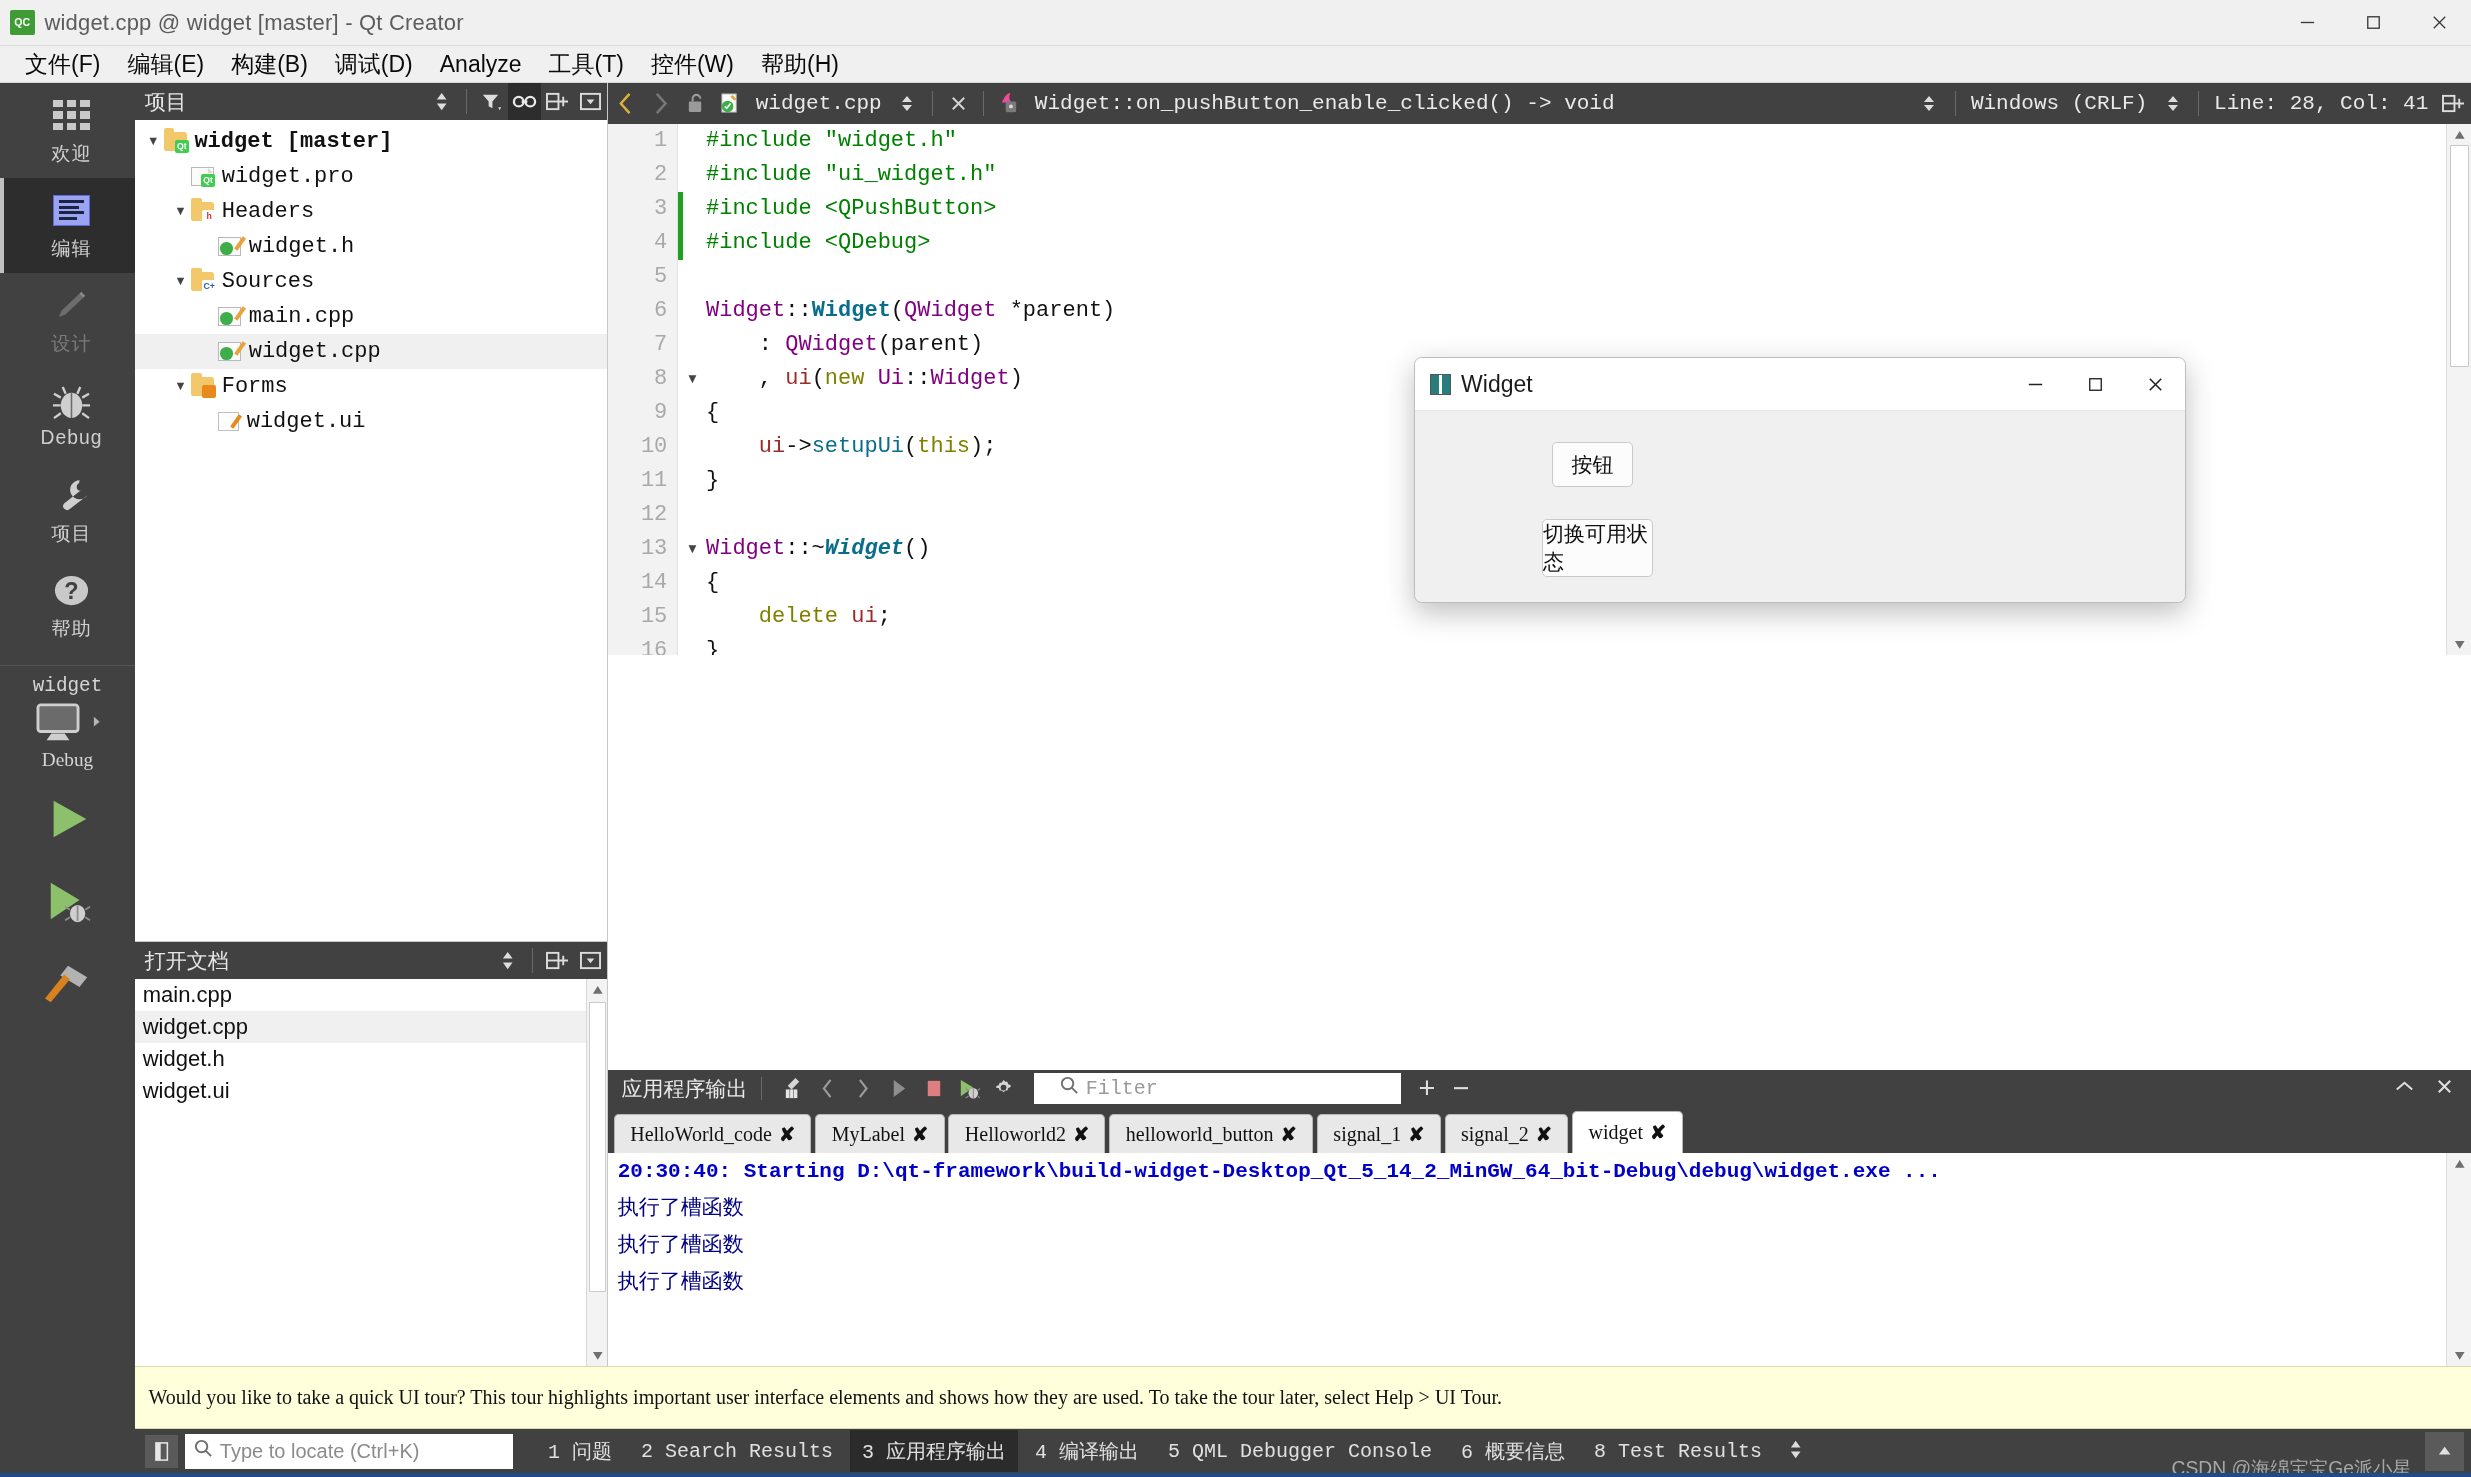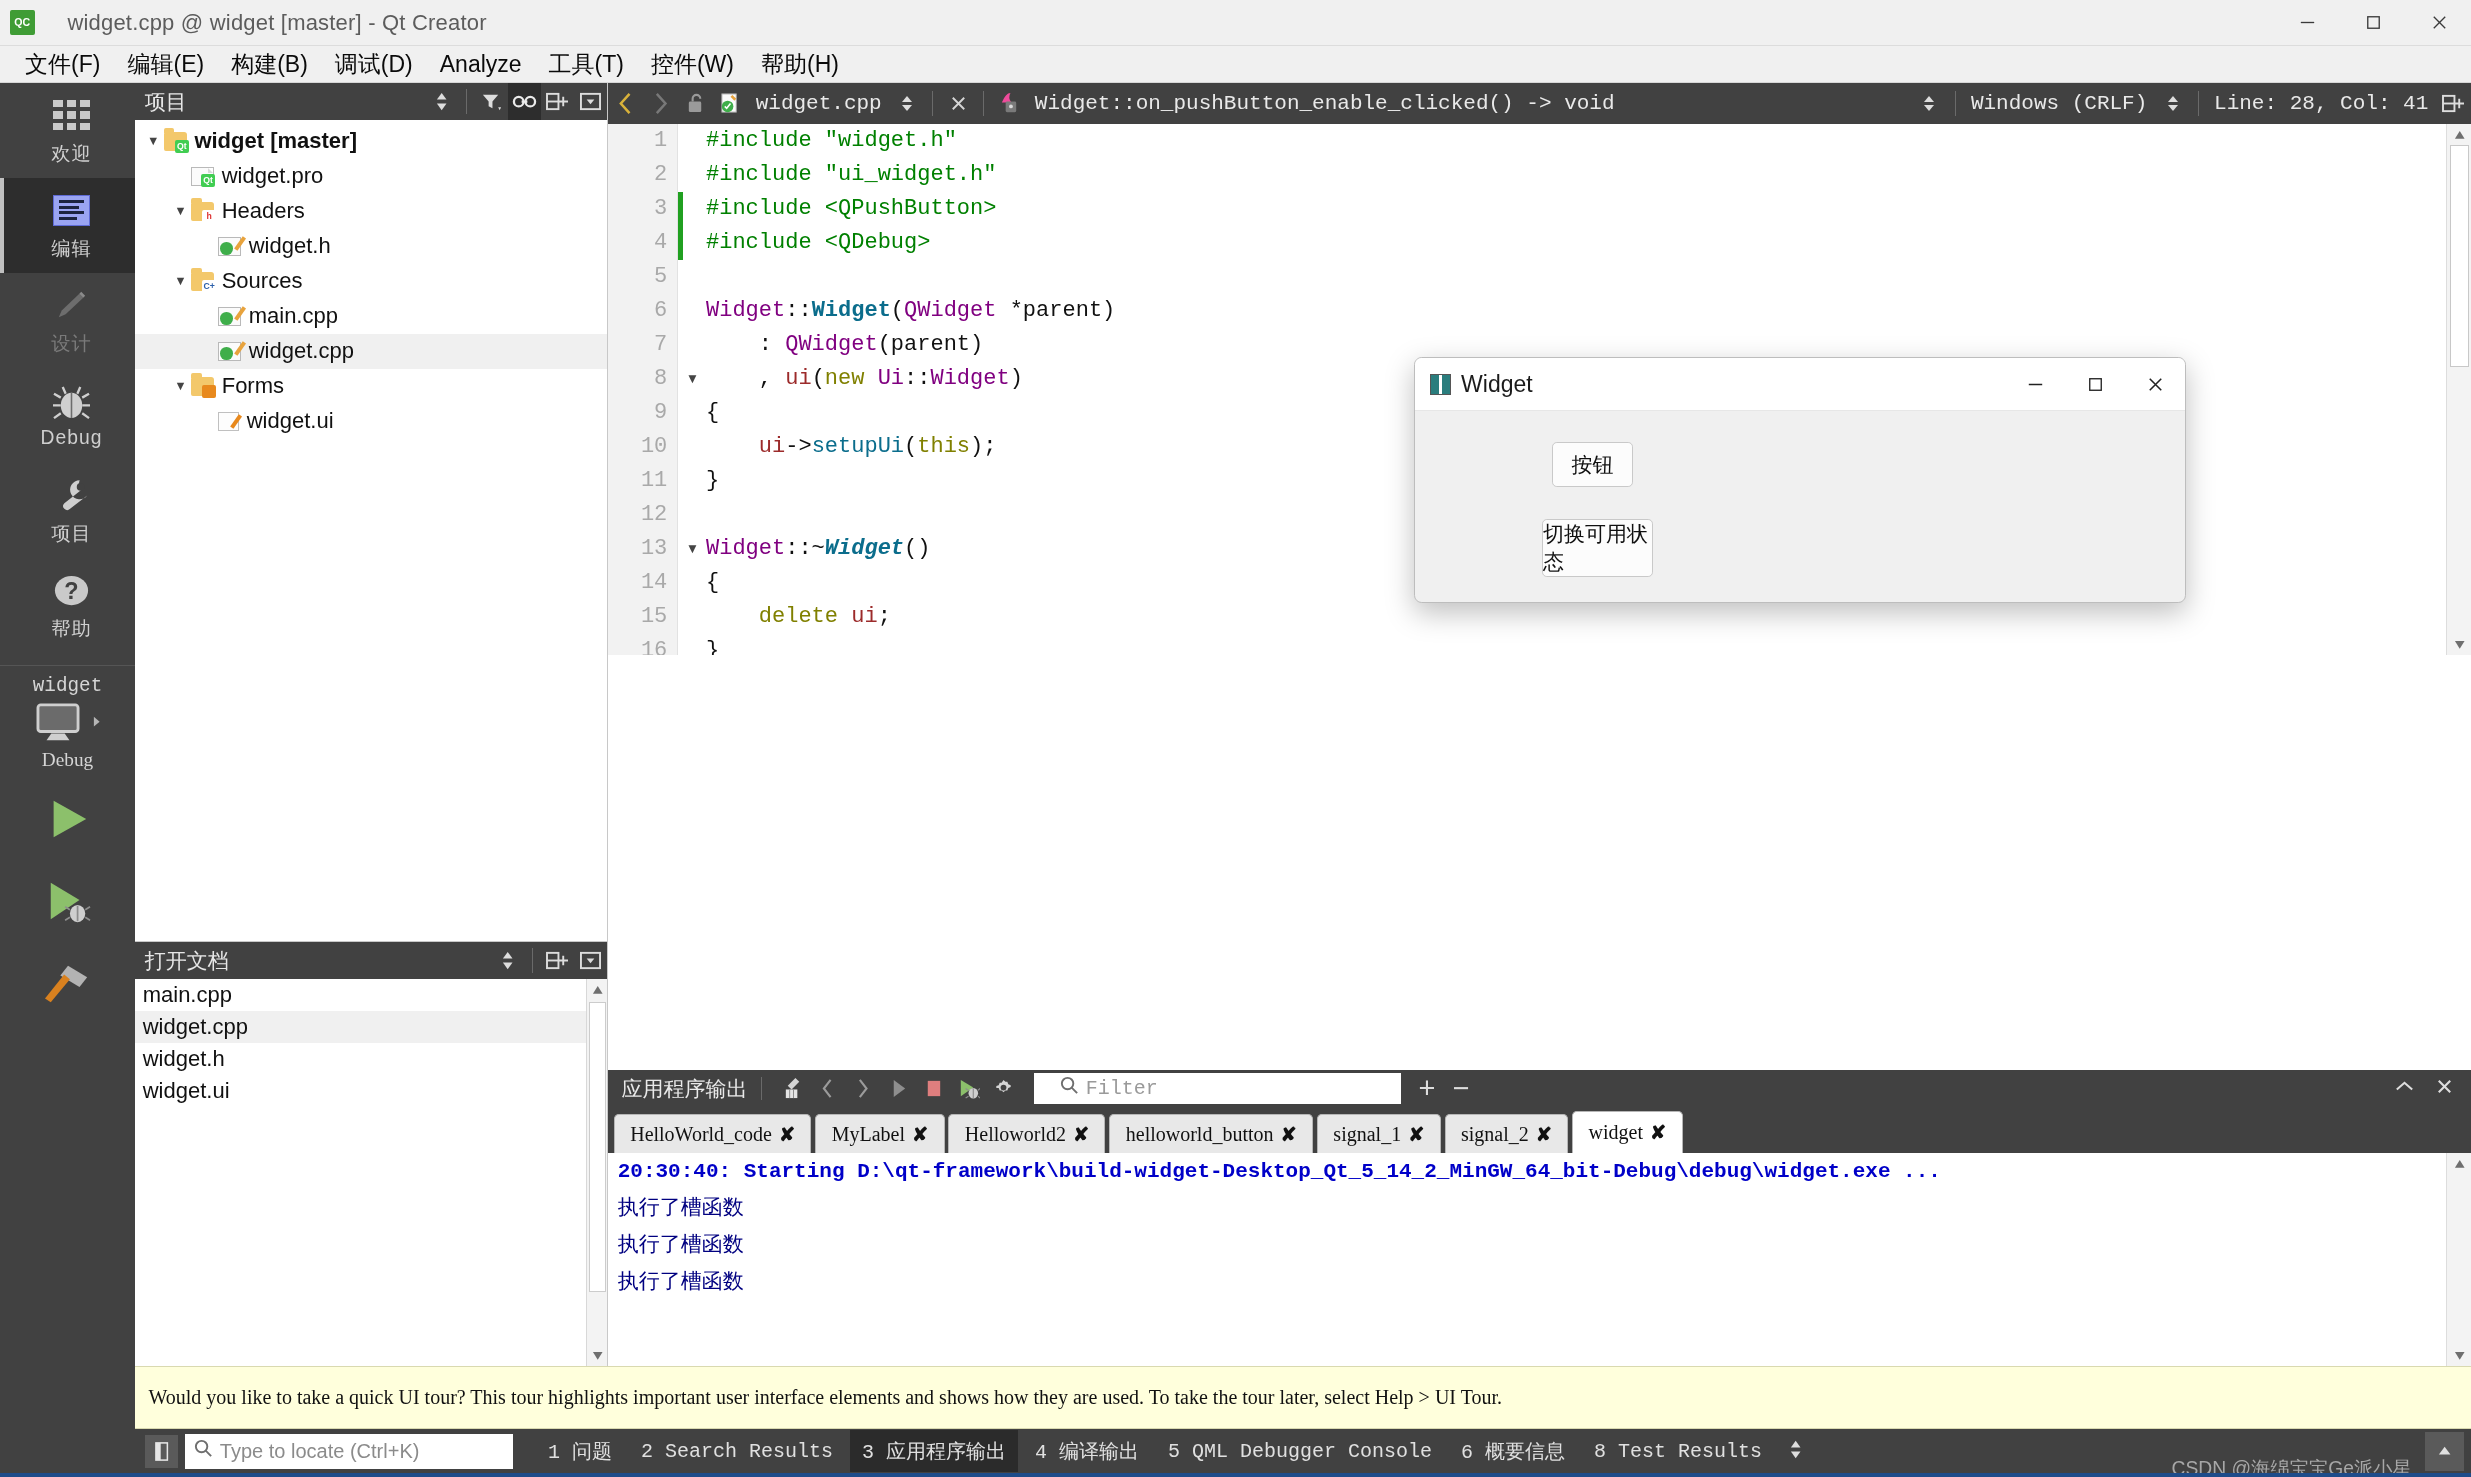--- a/index.html
+++ b/index.html
@@ -9,21 +9,20 @@
     background: #ffffff;
     font-family: "Liberation Sans", sans-serif;
   }
   #app { position: relative; width: 2472px; height: 1477px; }
 
   
   .titlebar {
     position: absolute; top: 0; left: 0; width: 2472px; height: 46px;
     background: #f0f0f0; display: flex; align-items: center;
     border-bottom: 1px solid #dcdcdc;
-    gap: 23px;
   }
   .tb-icon {
     width: 25px; height: 25px; margin-left: 9.7px; margin-right: 9.7px;
     background: #3f9c35; border-radius: 1.9px; color:#fff;
     font-size: 10.6px; font-weight: bold; line-height: 25px; text-align:center;
     font-family: "Liberation Sans", sans-serif;
   }
   .tb-title { font-size: 22px; color: #5c5c5c; letter-spacing: 0.2px; }
   .tb-buttons { margin-left: auto; display: flex; height: 46px; }
   .tb-btn {
@@ -105,21 +104,21 @@
   .badge { position:absolute; right:-1.9px; bottom:-1.9px; width:13.5px; height:12.6px; border-radius:1.9px;
            font-size:8.7px; color:#fff; line-height:12.6px; text-align:center; font-weight:bold;}
   .b-qt{background:#41cd52;} .b-h{background:#fff;color:#d33;} .b-cpp{background:#fff;color:#2b5faa;}
   .doc { background:#fbfbfb; border:1px solid #b9b9b9; }
   .doc::after{content:"";position:absolute;top:0;right:0;border-width:0 5.8px 5.8px 0;border-style:solid;border-color:#d9d9d9 #fff;}
   .cppfile { width:23px;height:19.3px;background:#fbfbfb;border:1px solid #b9b9b9; position:relative;}
   .cppfile::before{content:"";position:absolute;left:1px;bottom:0;width:12.6px;height:12.6px;border-radius:50%;background:#3fae4a;}
   .cppfile::after{content:"";position:absolute;right:-1.9px;top:-1.9px;width:3.9px;height:15.4px;background:#e8a33d;transform:rotate(35deg);}
   .uifile { width:21px;height:19.3px;background:#fdfdfd;border:1px solid #c0c0c0;position:relative;}
   .uifile::after{content:"";position:absolute;right:0px;top:1px;width:3.9px;height:15.4px;background:#e8891d;transform:rotate(35deg);}
-  .tlabel { font-family:Liberation Sans, sans-serif; }
+  .tlabel { font-family:Liberation Mono, monospace; }
   .tlabel.bold { font-weight:bold; }
 
   
   .opendocs {
     position:absolute; left:135px; top:941px; width:473px; height:425px;
     background:#fff; border-right:1px solid #c8c8c8; border-top:1px solid #c8c8c8;
     overflow:hidden;
   }
   .docrow { height:32px; display:flex; align-items:center; padding-left:7.7px; font-size:22px; color:#111; }
   .docrow.sel { background:#f0f0f0; }

